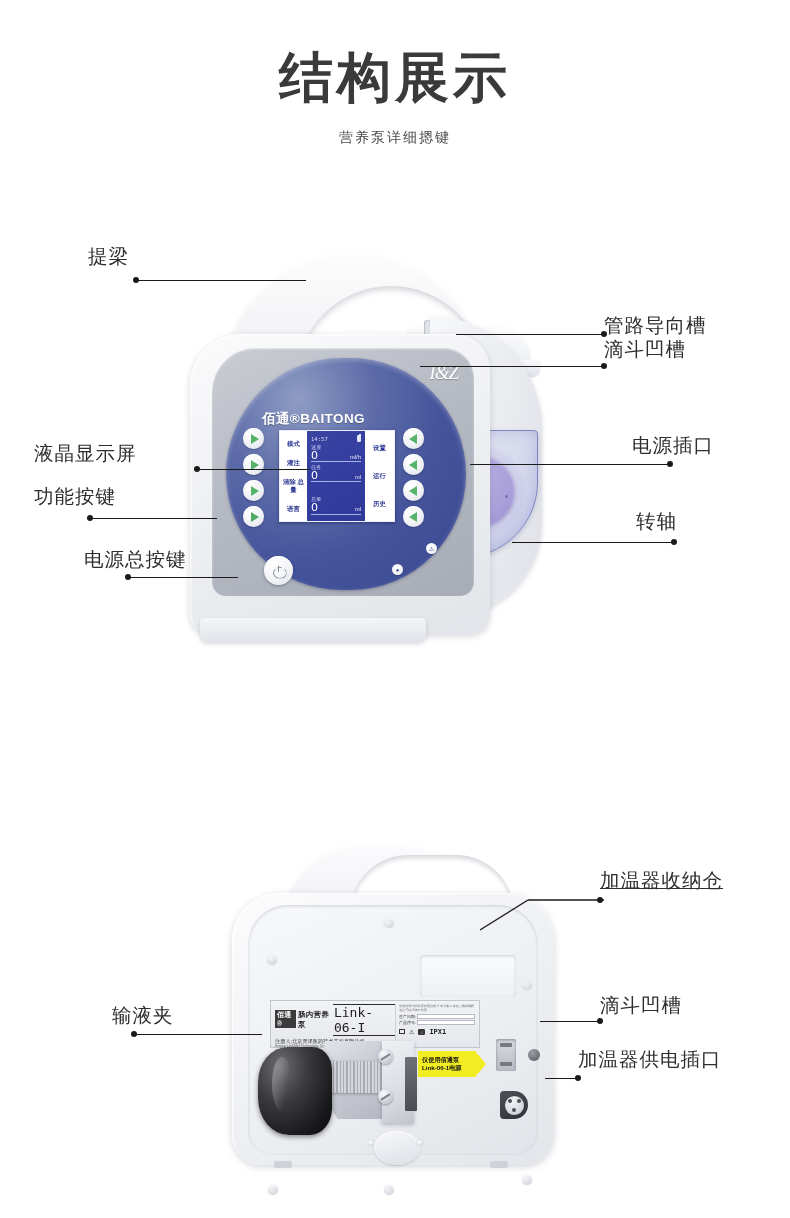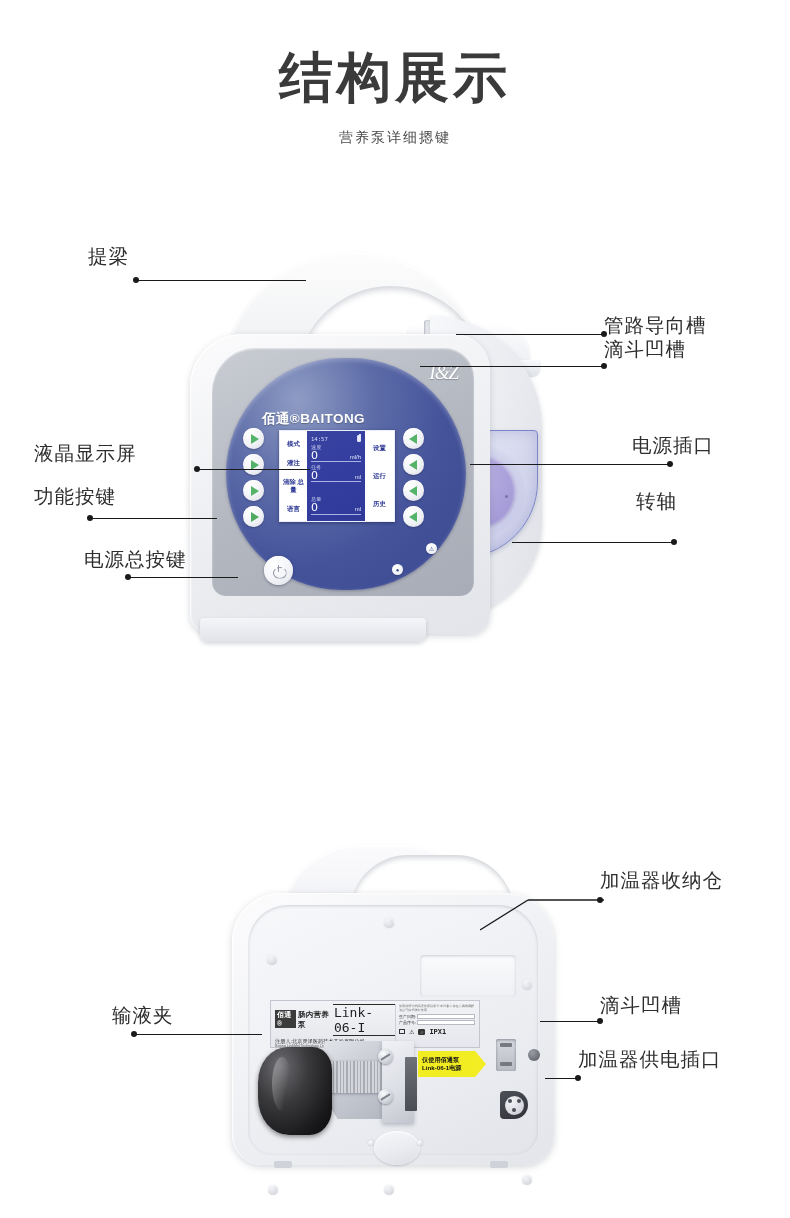--- a/index.html
+++ b/index.html
@@ -638,25 +638,25 @@
 <div class="dot" style="left:601px; top:331px;"></div>
 
 <div class="callout" style="left:604px; top:336px;">滴斗凹槽</div>
 <div class="leader" style="left:420px; top:366px; width:184px;"></div>
 <div class="dot" style="left:601px; top:363px;"></div>
 
 <div class="callout" style="left:632px; top:432px;">电源插口</div>
 <div class="leader" style="left:470px; top:464px; width:200px;"></div>
 <div class="dot" style="left:667px; top:461px;"></div>
 
-<div class="callout" style="left:636px; top:488px;">转轴</div>
+<div class="callout" style="left:636px; top:508px;">转轴</div>
 <div class="leader" style="left:512px; top:542px; width:162px;"></div>
 <div class="dot" style="left:671px; top:539px;"></div>
 
-<div class="callout" style="left:600px; top:867px;">加温器收纳仓</div>
+<div class="callout" style="left:600px; top:867px;text-decoration:underline;">加温器收纳仓</div>
 <svg style="position:absolute; left:480px; top:892px; width:124px; height:40px;">
   <line x1="0" y1="38" x2="48" y2="8" stroke="#1a1a1a" stroke-width="1.4"></line>
   <line x1="48" y1="8" x2="124" y2="8" stroke="#1a1a1a" stroke-width="1.4"></line>
 </svg>
 <div class="dot" style="left:597px; top:897px;"></div>
 
 <div class="callout" style="left:112px; top:1002px;">输液夹</div>
 <div class="leader" style="left:134px; top:1034px; width:128px;"></div>
 <div class="dot" style="left:131px; top:1031px;"></div>
 

